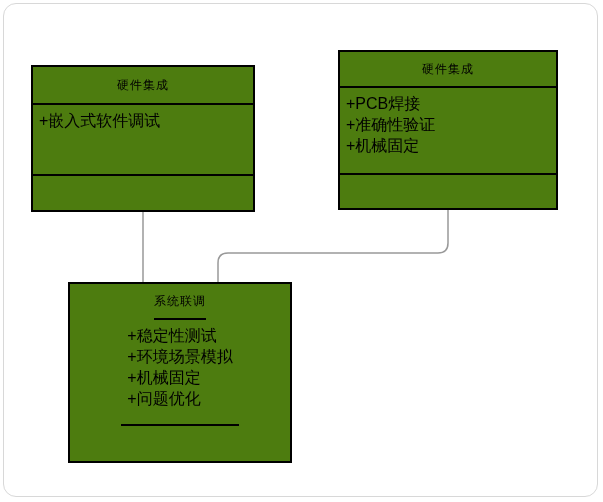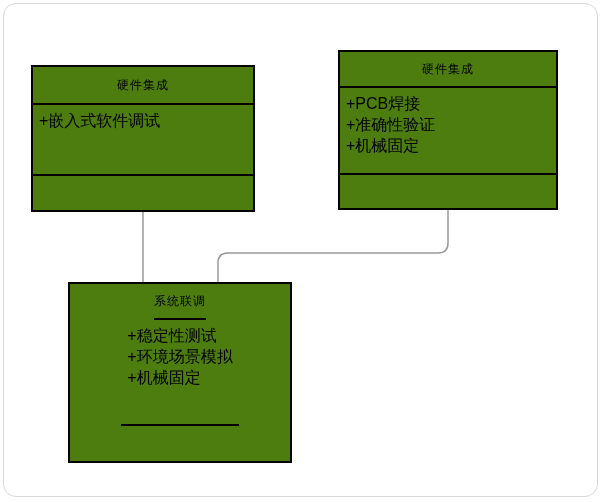--- a/index.html
+++ b/index.html
@@ -113,17 +113,18 @@
     </div>
     <div class="uml-methods"></div>
   </div>
 
   <div class="uml-box box-system">
     <div class="uml-title">系统联调</div>
     <div class="uml-attrs">
       <div class="attr-line">+稳定性测试</div>
       <div class="attr-line">+环境场景模拟</div>
       <div class="attr-line">+机械固定</div>
+      <div class="attr-line">+问题优化</div>
     </div>
     <div class="uml-methods"></div>
   </div>
 
 </div>
 
 </body></html>

